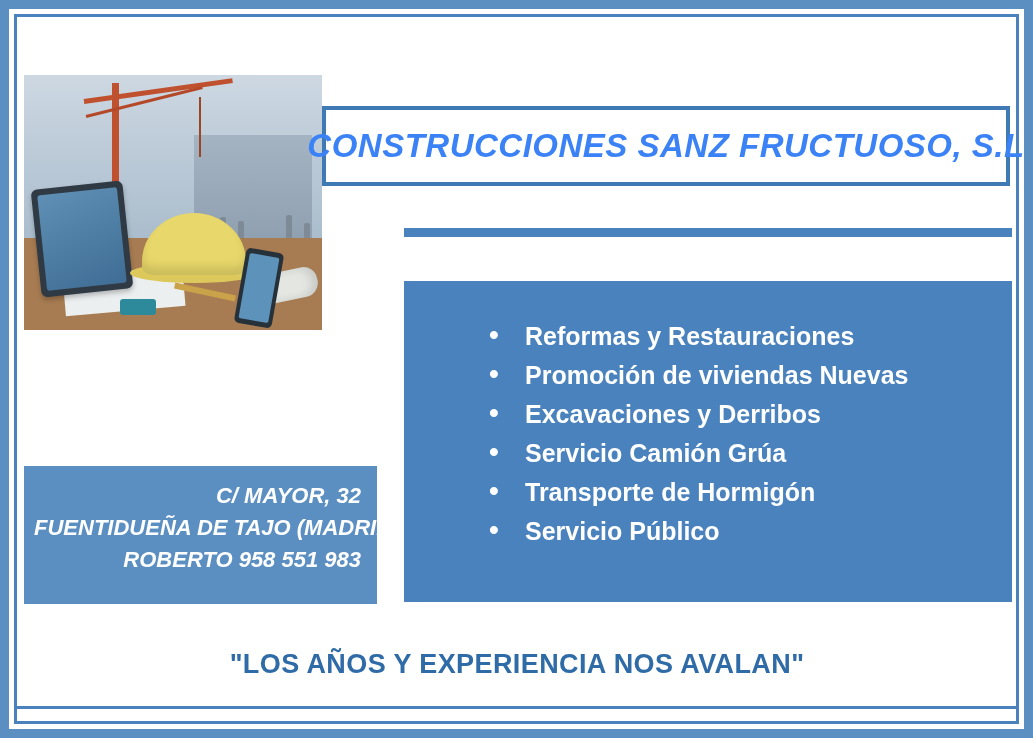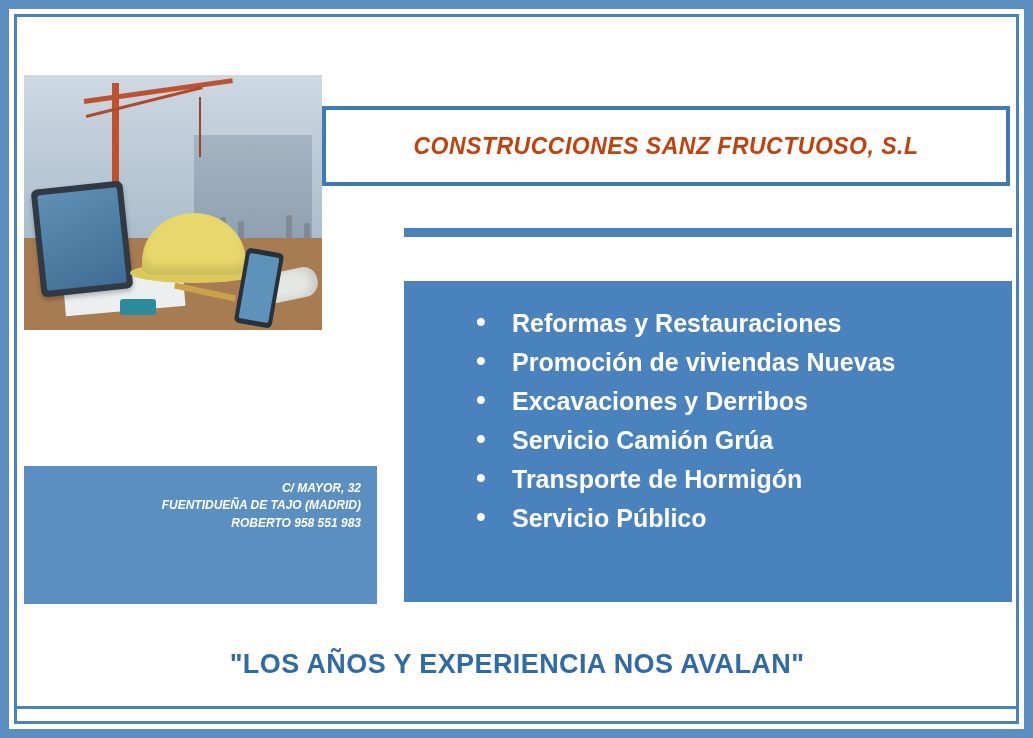--- a/index.html
+++ b/index.html
@@ -210,24 +210,24 @@
     width: 688px;
     height: 80px;
     border: 4px solid #3f7ab5;
     box-sizing: border-box;
     display: flex;
     align-items: center;
     justify-content: center;
     background: #ffffff;
   }
   .title-text {
-    font-size: 23px;
+    font-size: 33px;
     font-weight: bold;
     font-style: italic;
-    color: #c2410c;
+    color: #3b82f6;
     letter-spacing: 0.5px;
     white-space: nowrap;
   }
   .divider-bar {
     position: absolute;
     left: 404px;
     top: 228px;
     width: 608px;
     height: 9px;
     background: #4a82bd;
@@ -239,21 +239,21 @@
     left: 404px;
     top: 281px;
     width: 608px;
     height: 321px;
     background: #4a82bd;
     box-sizing: border-box;
     padding: 26px 0 0 0;
   }
   .services ul {
     list-style: none;
-    margin: 4px;
+    margin: 17px;
     padding: 0 0 0 62px;
   }
   .services li {
     position: relative;
     font-size: 25px;
     font-weight: bold;
     color: #ffffff;
     margin: 0 0 14px 0;
     line-height: 1.0;
     padding-left: 42px;
@@ -273,21 +273,21 @@
     left: 24px;
     top: 466px;
     width: 353px;
     height: 138px;
     background: #5b8fc2;
     box-sizing: border-box;
     padding: 14px 16px 0 10px;
     text-align: right;
   }
   .address div {
-    font-size: 12px;
+    font-size: 22px;
     font-weight: bold;
     font-style: italic;
     color: #ffffff;
     line-height: 1.45;
     white-space: nowrap;
   }
 
   
   .slogan-wrap {
     position: absolute;

